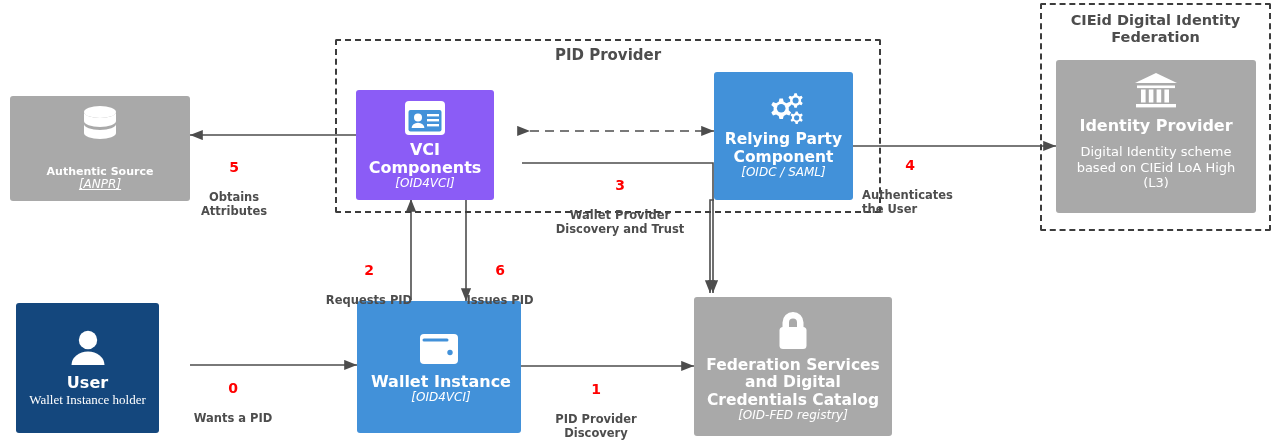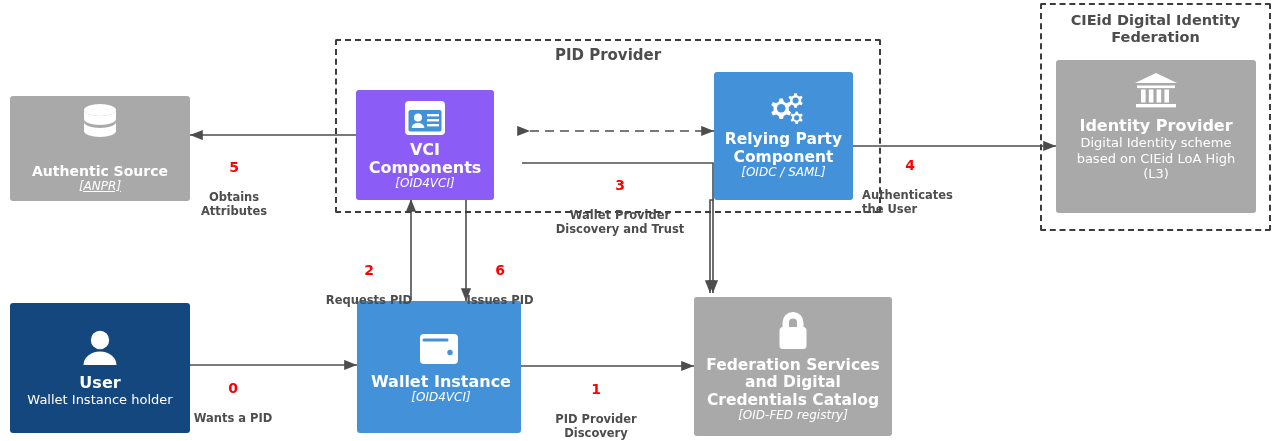--- a/index.html
+++ b/index.html
@@ -86,21 +86,21 @@
   </div>
 
   <div class="node" style="left:10px;top:96px;width:180px;height:105px;background:#a9a9a9;">
     <span class="ico">
       <svg width="42" height="40" viewBox="0 0 42 40">
         <ellipse cx="21" cy="7" rx="16" ry="6" fill="#fff"></ellipse>
         <path d="M5,7 v9 a16,6 0 0 0 32,0 v-9 a16,6 0 0 1 -32,0 z" fill="#fff"></path>
         <path d="M5,19 v9 a16,6 0 0 0 32,0 v-9 a16,6 0 0 1 -32,0 z" fill="#fff"></path>
       </svg>
     </span>
-    <span class="ttl" style="font-size:14px;margin-top:16px;">Authentic Source</span>
+    <span class="ttl" style="font-size:11px;margin-top:16px;">Authentic Source</span>
     <span class="sub" style="font-size:12px;text-decoration:underline;">[ANPR]</span>
   </div>
 
   <div class="node" style="left:356px;top:90px;width:138px;height:110px;background:#8b5cf6;">
     <span class="ico">
       <svg width="42" height="36" viewBox="0 0 42 36">
         <rect x="1" y="1" width="40" height="34" rx="4" fill="#fff"></rect>
         <rect x="4.5" y="10" width="33" height="21.5" rx="2" fill="#4291d9"></rect>
         <circle cx="14" cy="17.5" r="4" fill="#fff"></circle>
         <path d="M7.6,28 a6.4,5.2 0 0 1 12.8,0 z" fill="#fff"></path>
@@ -137,34 +137,34 @@
         <path d="M23,1 L44,11 L2,11 z" fill="#fff"></path>
         <rect x="4" y="13.5" width="38" height="2.6" fill="#fff"></rect>
         <rect x="8" y="17.5" width="4.6" height="13" fill="#fff"></rect>
         <rect x="15.8" y="17.5" width="4.6" height="13" fill="#fff"></rect>
         <rect x="23.6" y="17.5" width="4.6" height="13" fill="#fff"></rect>
         <rect x="31.4" y="17.5" width="4.6" height="13" fill="#fff"></rect>
         <rect x="3" y="32" width="40" height="3.4" fill="#fff"></rect>
       </svg>
     </span>
     <span class="ttl" style="font-size:16px;margin-top:2px;">Identity Provider</span>
-    <span class="plain" style="font-size:13px;white-space:pre-line;">Digital Identity scheme
+    <span class="plain" style="font-size:13px;white-space:pre-line;margin-top:9px;">Digital Identity scheme
 based on CIEid LoA High
 (L3)</span>
   </div>
 
-  <div class="node" style="left:10px;top:303px;width:180px;height:130px;background:#14477d;">
+  <div class="node" style="left:16px;top:303px;width:143px;height:130px;background:#14477d;">
     <span class="ico">
       <svg width="40" height="40" viewBox="0 0 40 40">
         <circle cx="20" cy="11" r="9.2" fill="#fff"></circle>
         <path d="M3.5,36 a16.5,13.5 0 0 1 33,0 z" fill="#fff"></path>
       </svg>
     </span>
     <span class="ttl" style="font-size:16px;">User</span>
-    <span class="plain" style="font-size:13px;">Wallet Instance holder</span>
+    <span class="plain" style="font-size:13px;font-family:Liberation Serif, serif;">Wallet Instance holder</span>
   </div>
 
   <div class="node" style="left:357px;top:301px;width:164px;height:132px;background:#4291d9;padding-left:12px;">
     <span class="ico">
       <svg width="42" height="38" viewBox="0 0 42 38">
         <path d="M4,4 h30 a4,4 0 0 1 4,4 v22 a4,4 0 0 1 -4,4 h-30 a4,4 0 0 1 -4,-4 v-22 a4,4 0 0 1 4,-4 z" fill="#fff"></path>
         <rect x="2.5" y="8.5" width="26" height="3" rx="1.5" fill="#4291d9"></rect>
         <circle cx="30" cy="22.5" r="2.7" fill="#4291d9"></circle>
       </svg>
     </span>

